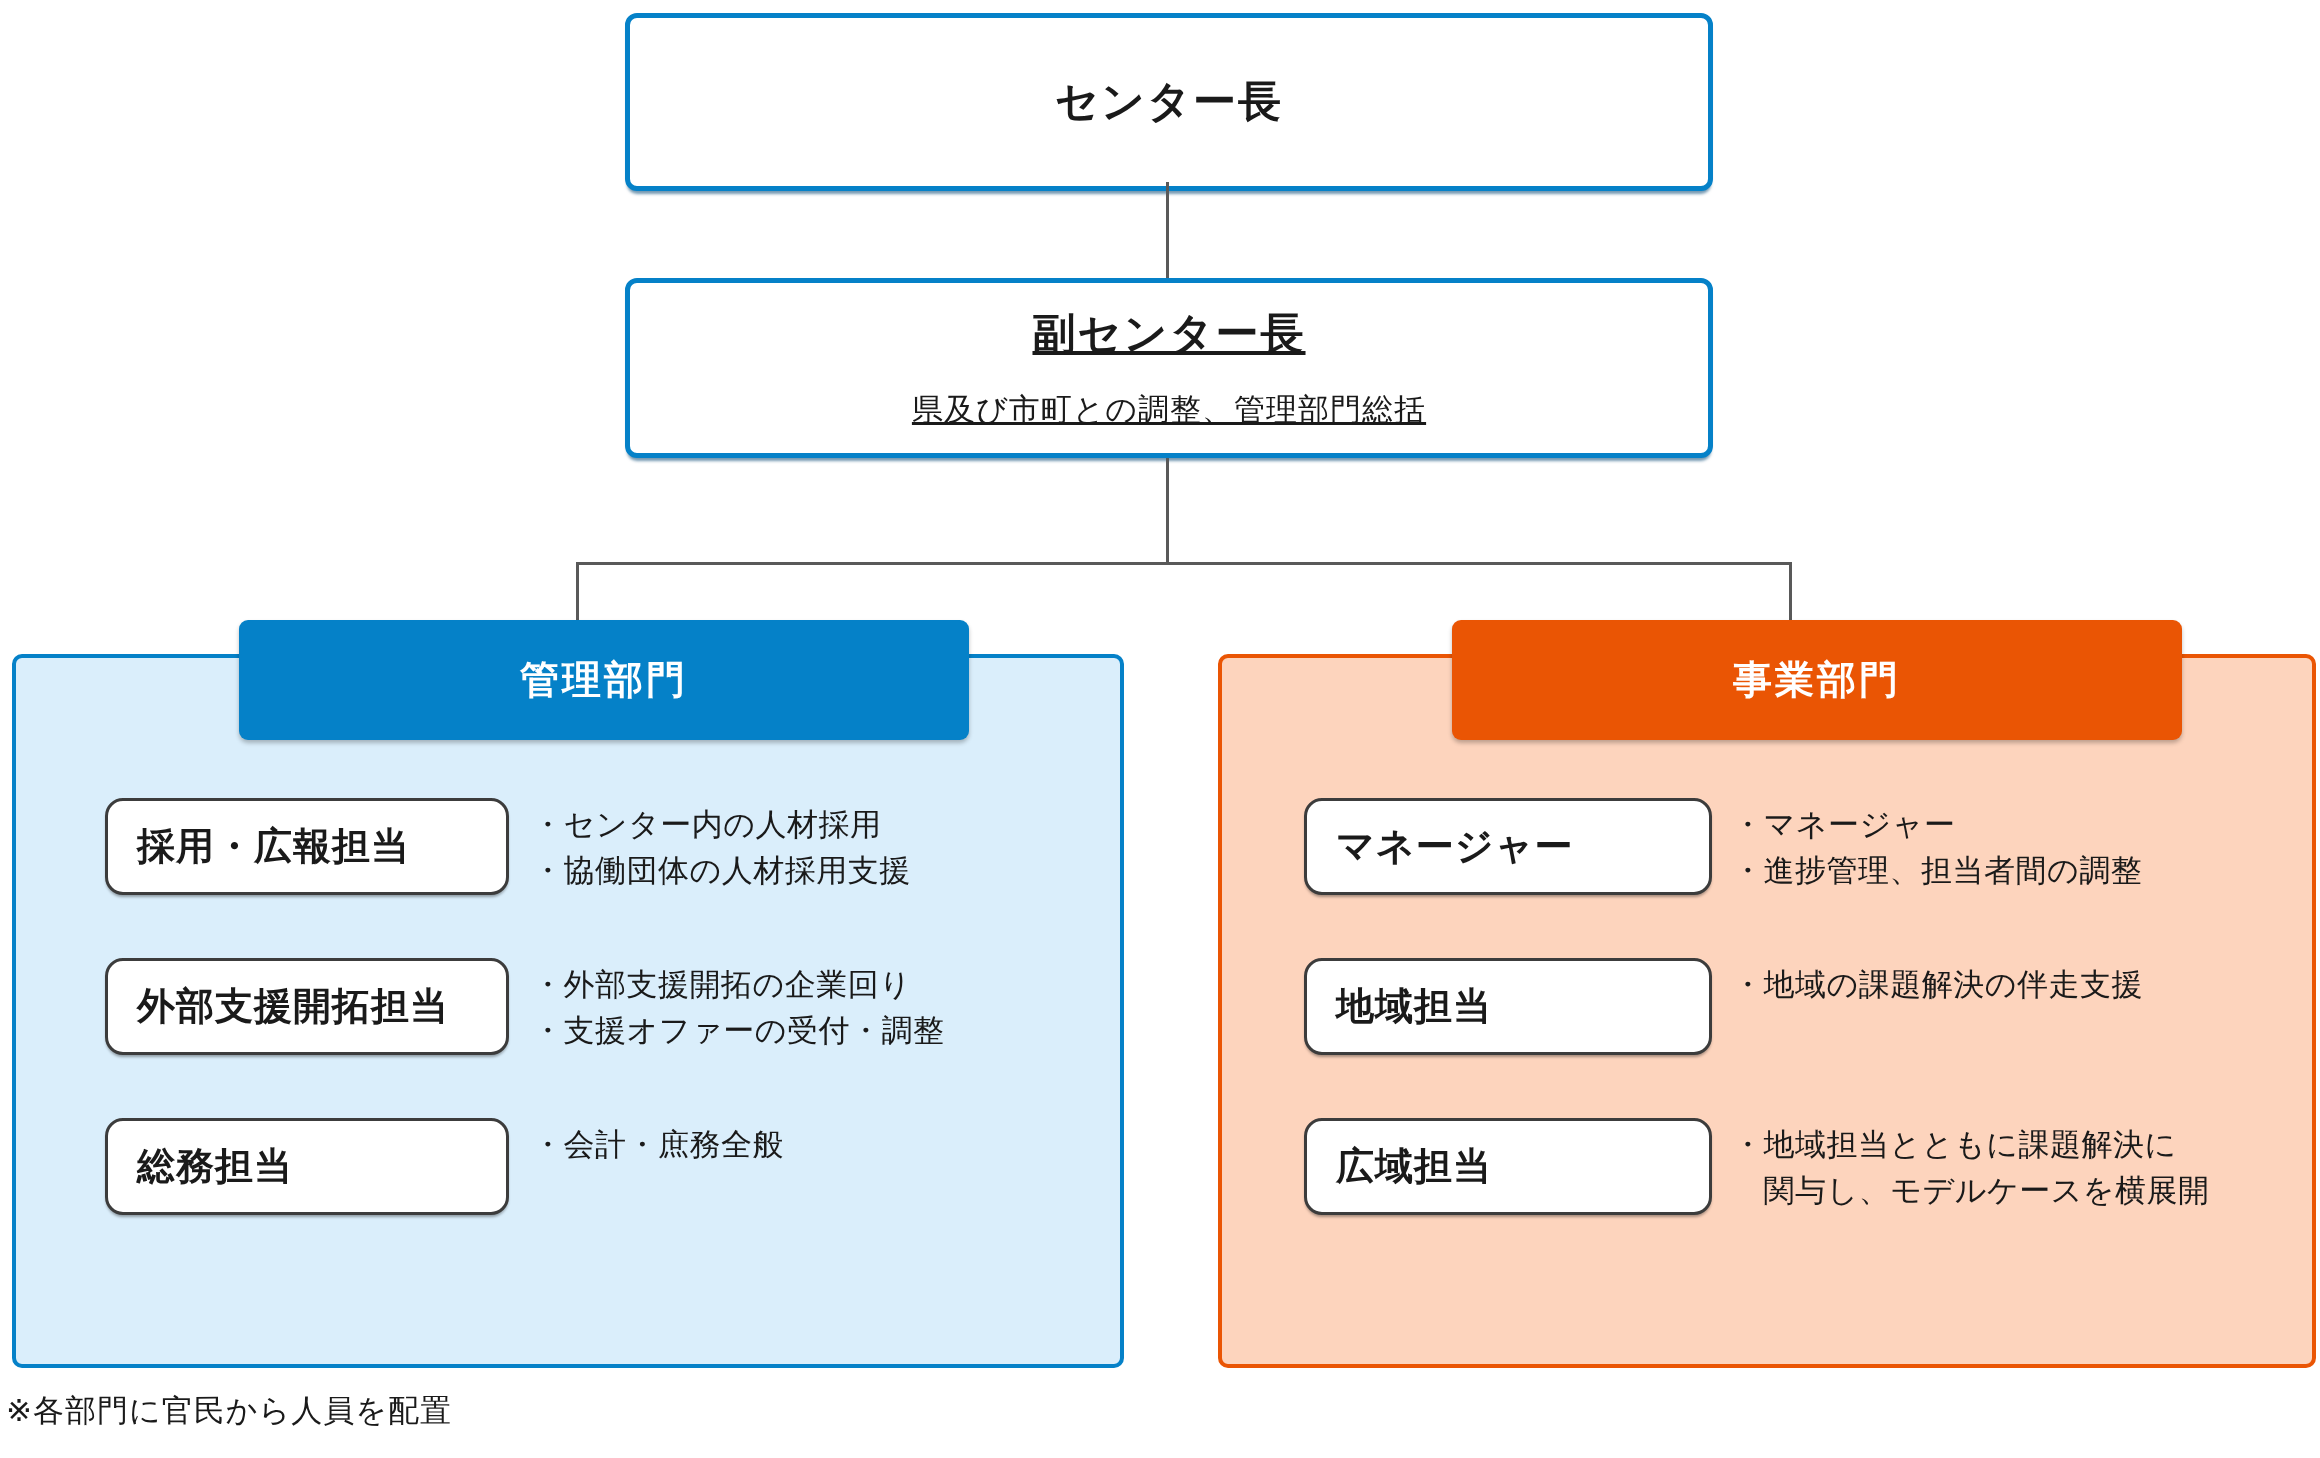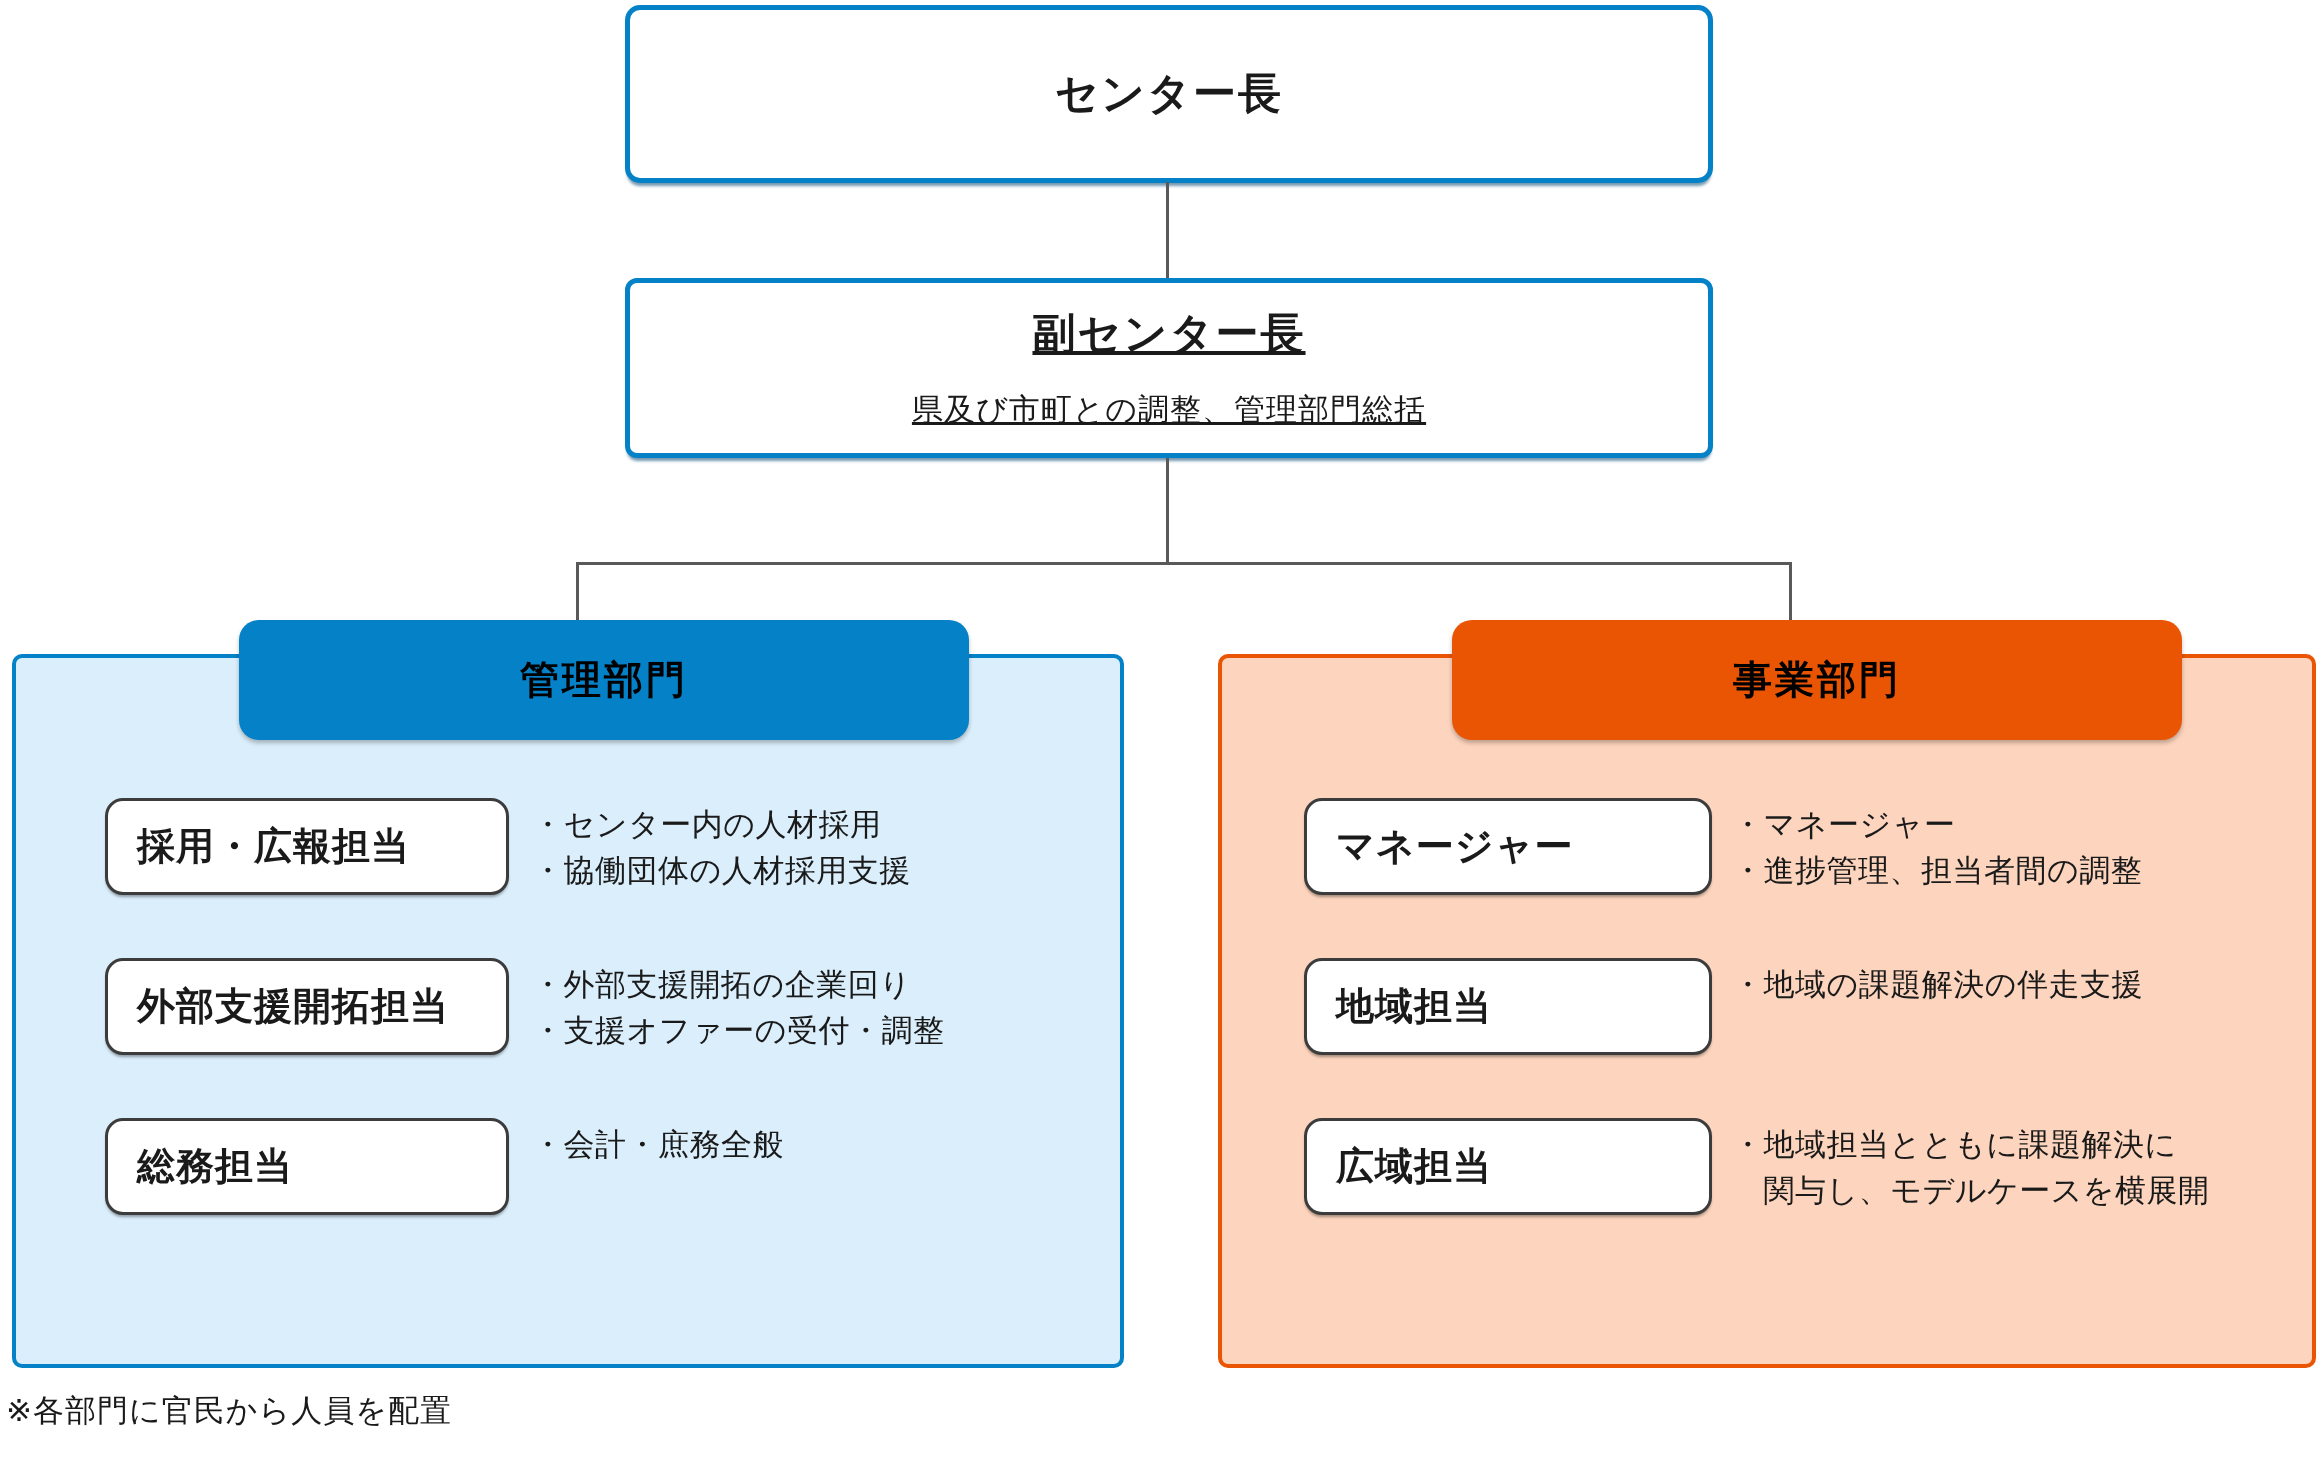--- a/index.html
+++ b/index.html
@@ -6,38 +6,38 @@
   body{font-family:"Liberation Sans","DejaVu Sans",sans-serif;color:#1a1a1a;}
   .stage{position:relative;width:2320px;height:1458px;background:#ffffff;overflow:hidden;}
 
   
   .top-box{position:absolute;left:625px;width:1088px;background:#ffffff;
     border:5px solid #0581c8;border-radius:12px;box-sizing:border-box;
     display:flex;flex-direction:column;align-items:center;justify-content:center;gap:26px;
     box-shadow:0 5px 3px -2px rgba(3,70,115,0.55);}
   .top-box .ttl{font-size:43px;font-weight:bold;letter-spacing:2px;}
   .top-box .sub{font-size:31px;letter-spacing:1px;}
-  .box1{top:5px;height:178px;border-radius:15px;}
+  .box1{top:13px;height:178px;}
   .box2{top:278px;height:180px;text-decoration:underline;}
 
   
   .conn{position:absolute;background:#595959;}
   .conn-v1{left:1166px;top:182px;width:3px;height:96px;}
   .conn-v2{left:1166px;top:458px;width:3px;height:106px;}
   .conn-h {left:576px;top:562px;width:1216px;height:3px;}
   .conn-dl{left:576px;top:562px;width:3px;height:60px;}
   .conn-dr{left:1789px;top:562px;width:3px;height:60px;}
 
   
   .panel{position:absolute;top:654px;height:714px;border-radius:10px;box-sizing:border-box;}
   .panel-mgmt{left:12px;width:1112px;background:#daeefb;border:4px solid #0581c8;}
   .panel-biz{left:1218px;width:1098px;background:#fdd4bd;border:4px solid #ea5504;}
 
-  .badge{position:absolute;top:620px;width:730px;height:120px;border-radius:20px;
-    display:flex;align-items:center;justify-content:center;color:#000000;
+  .badge{position:absolute;top:620px;width:730px;height:120px;border-radius:9px;
+    display:flex;align-items:center;justify-content:center;color:#ffffff;
     font-size:39px;font-weight:bold;letter-spacing:3px;z-index:3;
     box-shadow:0 3px 4px rgba(0,0,0,0.25);}
   .badge-mgmt{left:239px;background:#0581c8;}
   .badge-biz{left:1452px;background:#ea5504;}
 
   
   .item-row{position:absolute;z-index:2;}
   .item-box{position:absolute;left:0;top:0;height:97px;background:#ffffff;
     border:3px solid #3c3c3c;border-radius:18px;box-sizing:border-box;
     display:flex;align-items:center;padding-left:29px;

